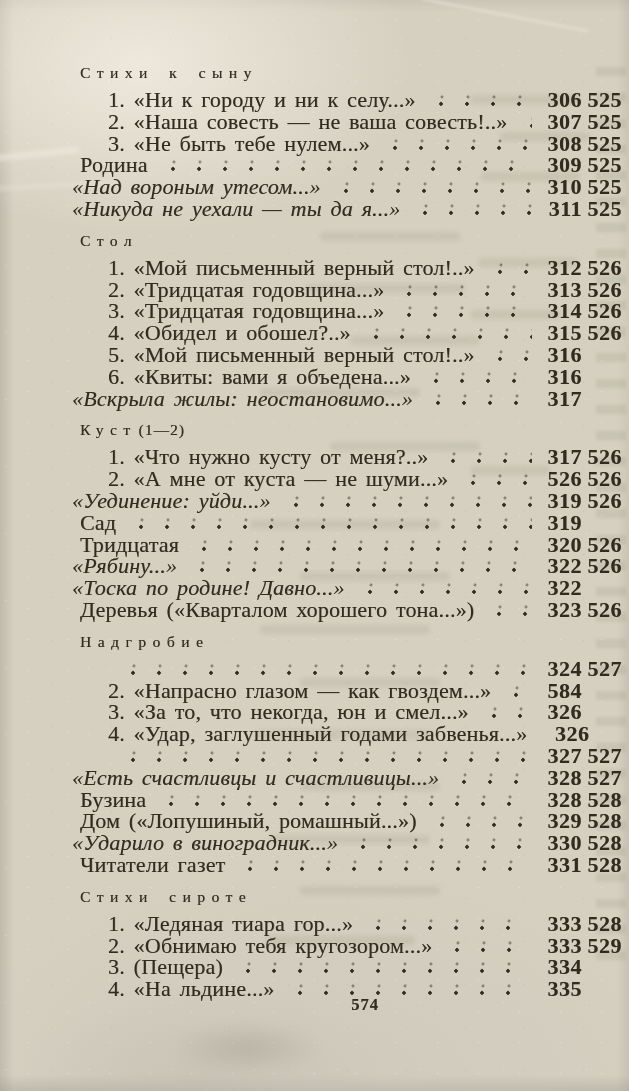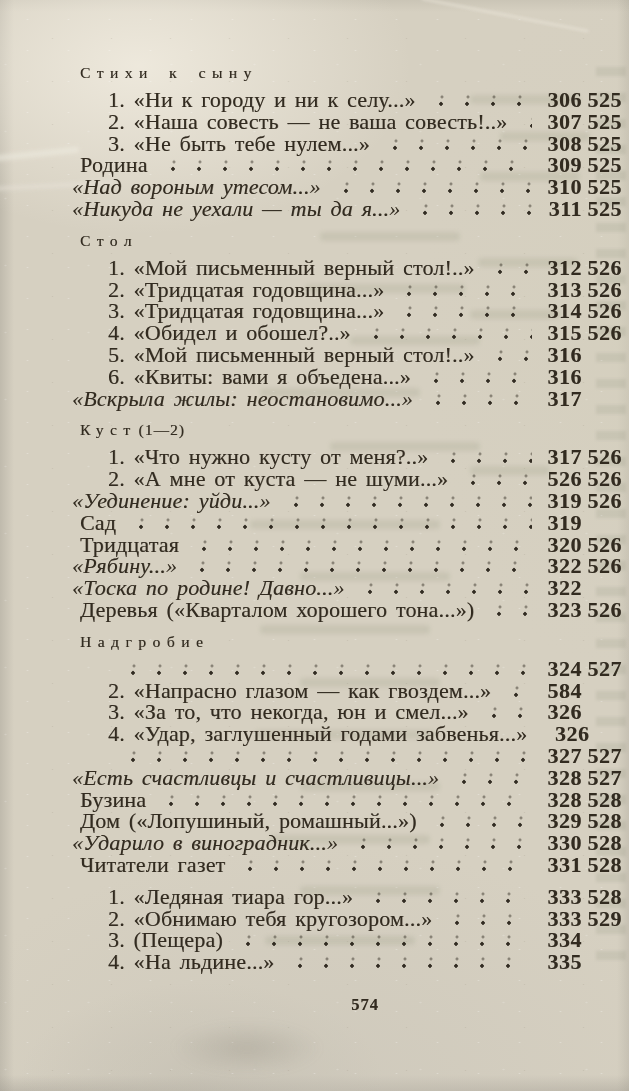--- a/index.html
+++ b/index.html
@@ -316,20 +316,21 @@
           <span class="ncol">528</span>
         </div>
         <div class="row">
           <span class="title">Читатели газет</span>
           <span class="leader"></span>
           <span class="pcol">331</span>
           <span class="ncol">528</span>
         </div>
       </section>
       <section class="sec">
+        <h2 class="sec-title"><span class="sec-main">Стихи сироте</span></h2>
         <div class="row indent">
           <span class="title">1. «Ледяная тиара гор...»</span>
           <span class="leader"></span>
           <span class="pcol">333</span>
           <span class="ncol">528</span>
         </div>
         <div class="row indent">
           <span class="title">2. «Обнимаю тебя кругозором...»</span>
           <span class="leader"></span>
           <span class="pcol">333</span>

